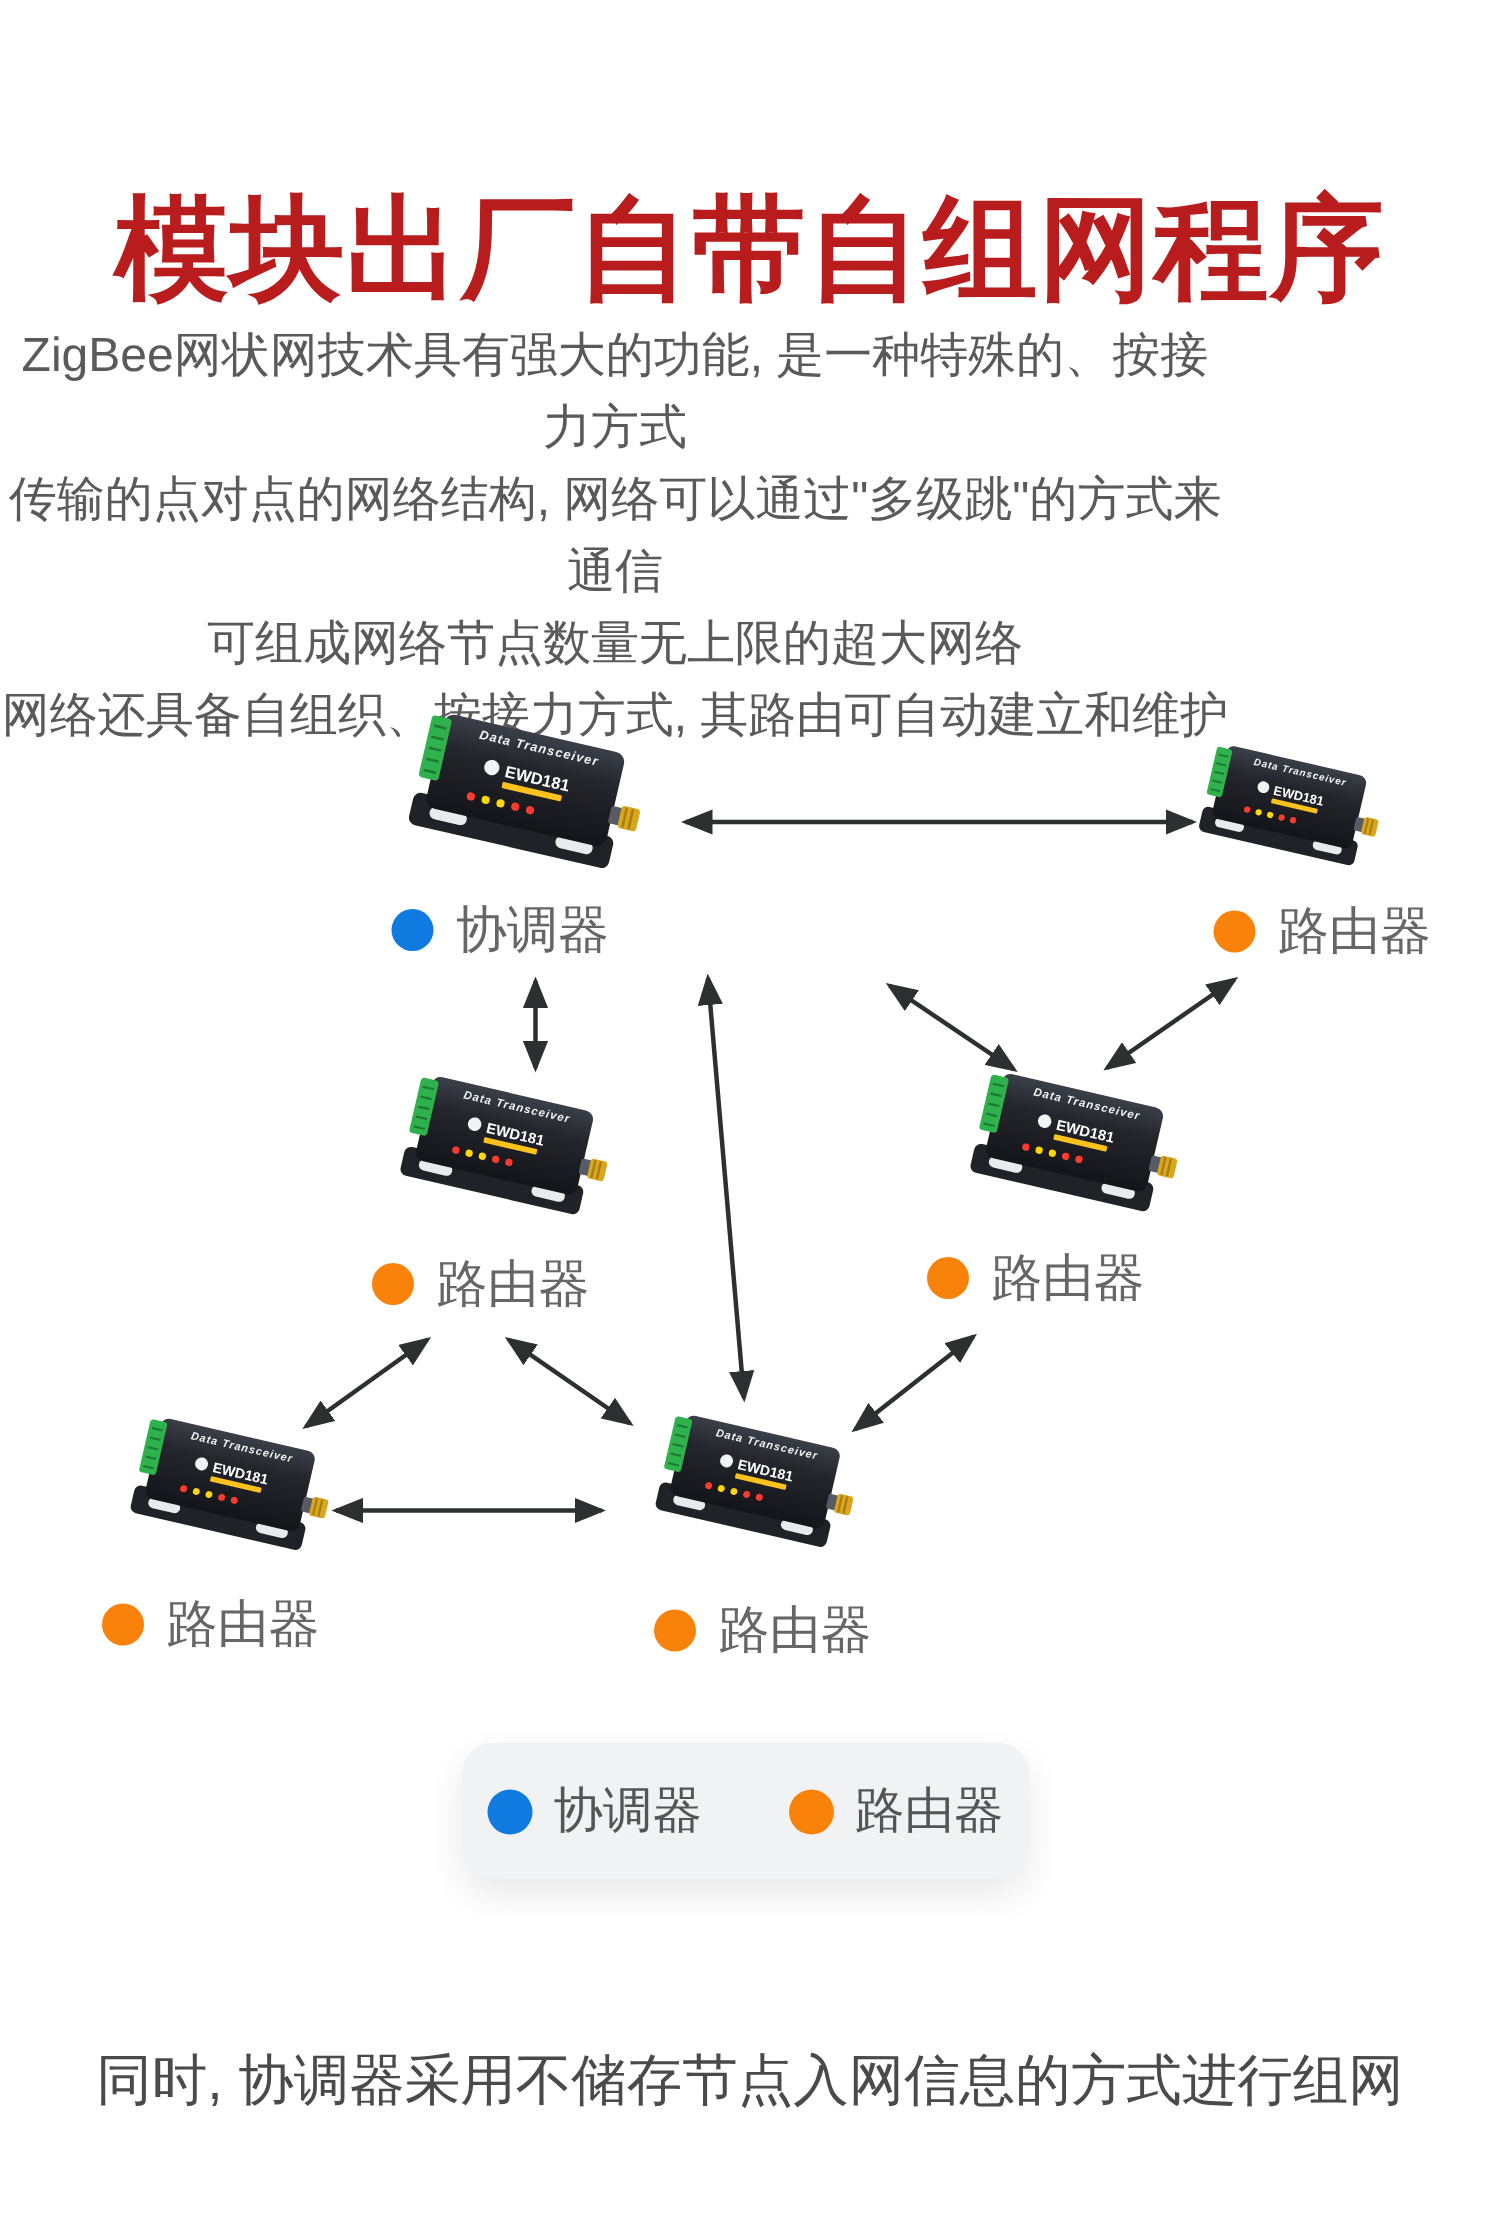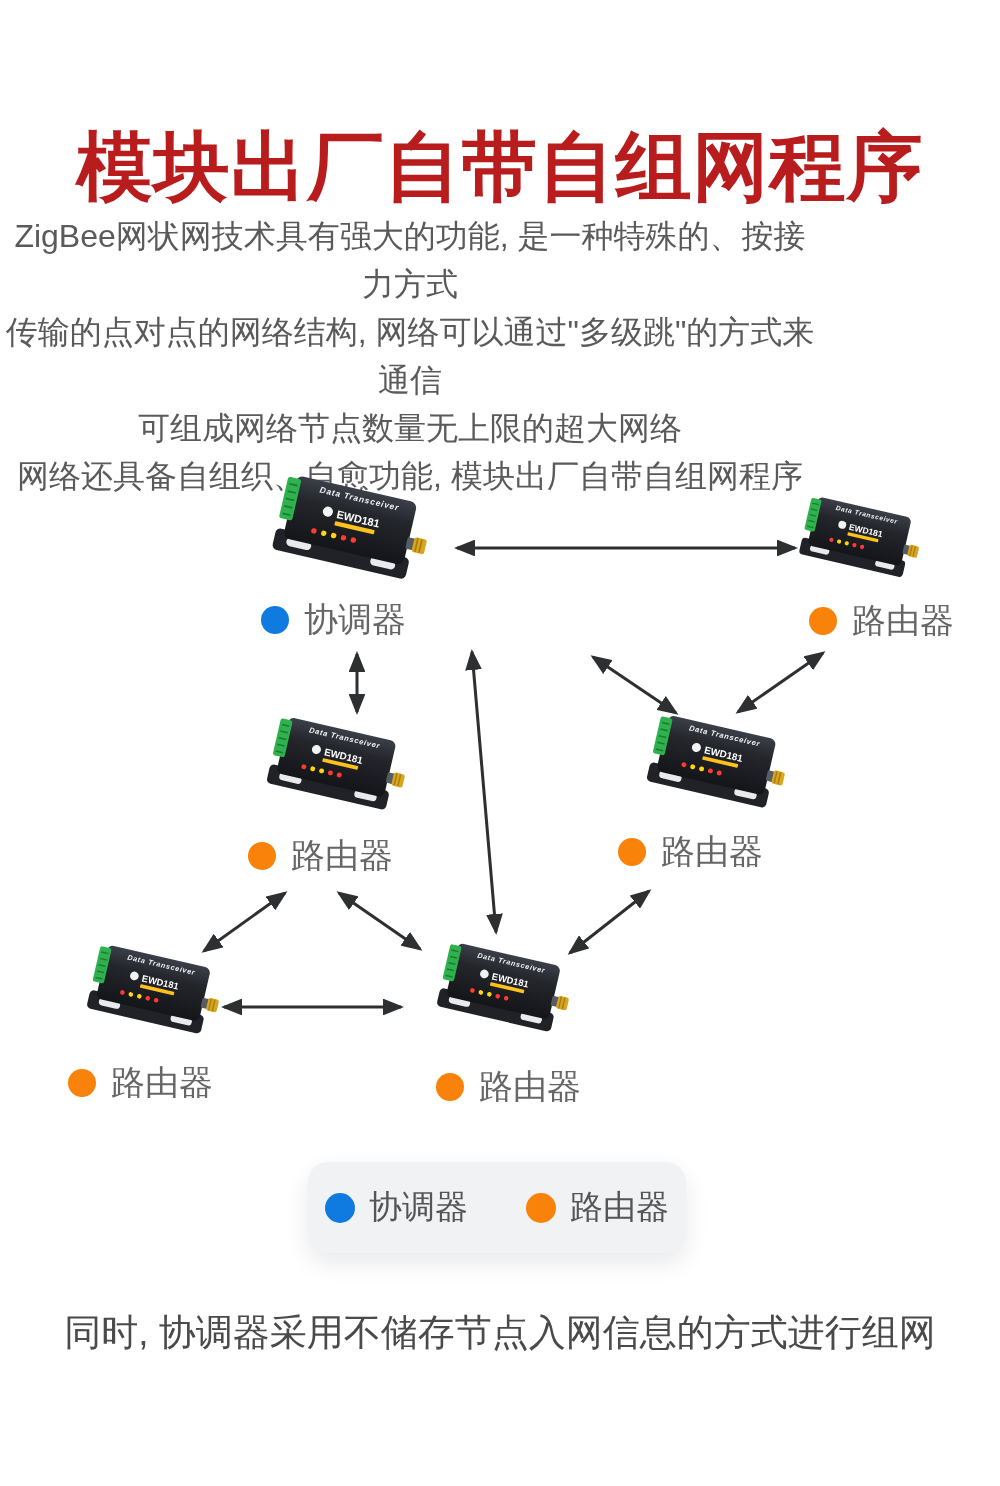--- a/index.html
+++ b/index.html
@@ -13,21 +13,21 @@
   .title {
     top:72px; left:0; width:1000px; text-align:center;
     font-size:76px; font-weight:900; color:#b91c1c; letter-spacing:1px;
     line-height:1.15;
   }
   .intro {
     top:212px; left:0; width:820px; text-align:center;
     font-size:32px; line-height:48px; color:#5a5a5a;
   }
   .footer-text {
-    top:1306px; left:0; width:1000px; text-align:center;
+    top:1360px; left:0; width:1000px; text-align:center;
     font-size:37px; line-height:53px; color:#4a4a4a;
   }
 
   .diagram-layer { left:0; top:0; width:1000px; height:1486px; pointer-events:none; }
 
   .device { position:absolute; }
   .device svg { display:block; width:100%; height:auto; overflow:visible; }
   .device text { font-family:"Liberation Sans","DejaVu Sans",sans-serif; }
 
   .node-label {
@@ -62,21 +62,21 @@
     </linearGradient>
   </defs>
 </svg>
 
 <h1 class="abs title">模块出厂自带自组网程序</h1>
 
 <div class="abs intro">
   <div>ZigBee网状网技术具有强大的功能, 是一种特殊的、按接力方式</div>
   <div>传输的点对点的网络结构, 网络可以通过"多级跳"的方式来通信</div>
   <div>可组成网络节点数量无上限的超大网络</div>
-  <div>网络还具备自组织、自愈功能, 模块出厂自带自组网程序</div>
+  <div>网络还具备自组织、按接力方式, 其路由可自动建立和维护</div>
 </div>
 
 <div class="abs diagram-layer">
 
   <svg class="abs edges" style="left:0;top:0" width="1000" height="1486" viewBox="0 0 1000 1486">
     <defs>
       <marker id="ah" markerWidth="7" markerHeight="5.6" refX="6" refY="2.8" orient="auto-start-reverse">
         <path d="M0,0 L7,2.8 L0,5.6 Z" fill="#2e2f31"></path>
       </marker>
     </defs>

